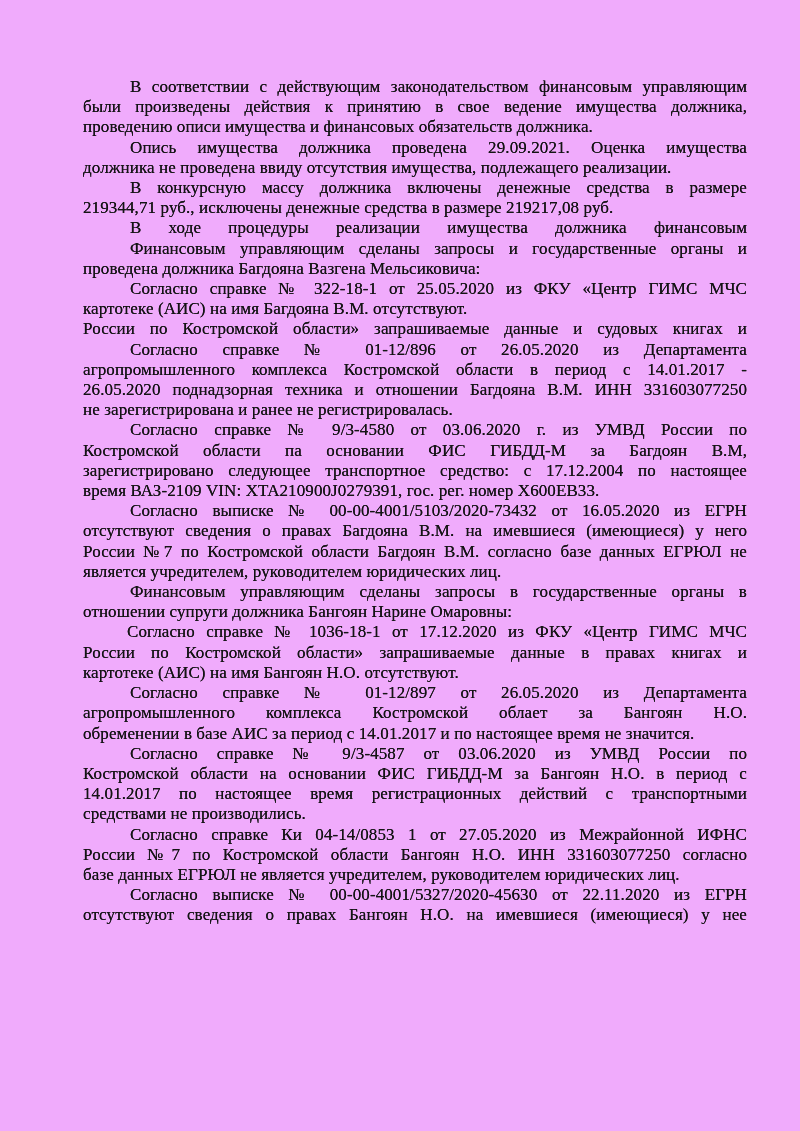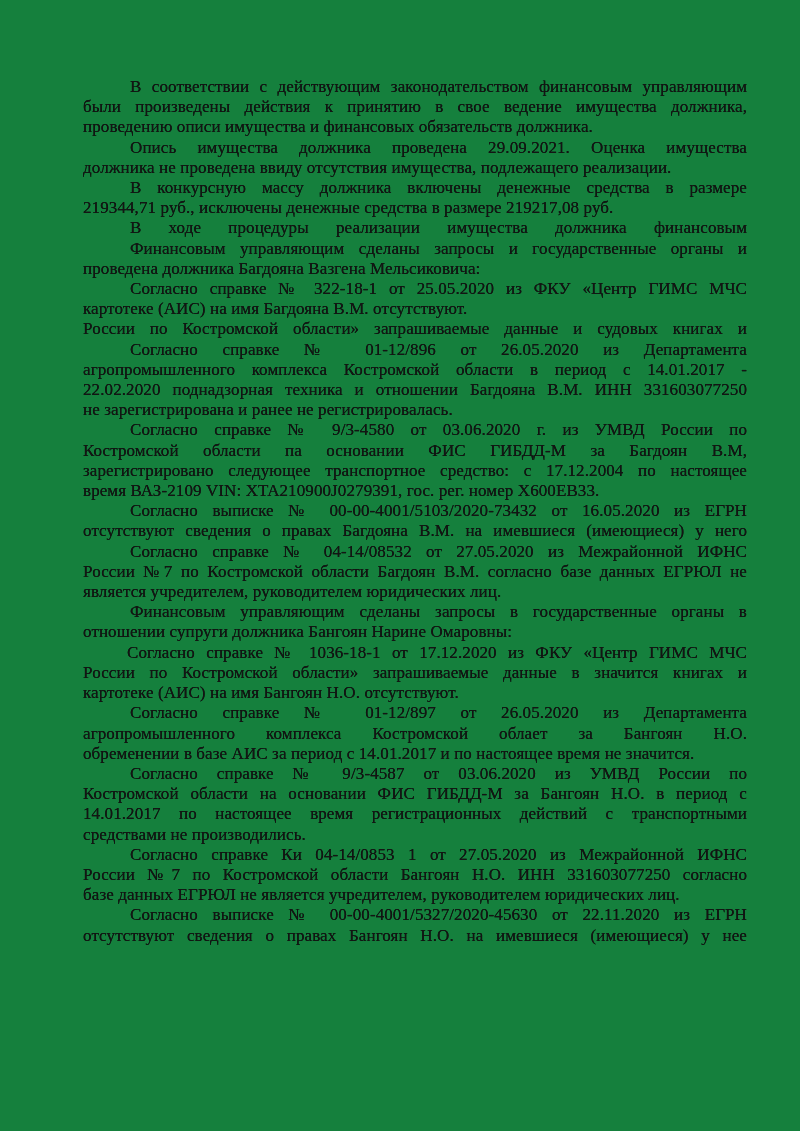--- a/index.html
+++ b/index.html
@@ -11,21 +11,21 @@
     width: 800px;
     height: 1131px;
     position: relative;
     overflow: hidden;
     font-family: "Liberation Serif", "DejaVu Serif", serif;
     color: #141414;
   }
   .page {
     position: absolute;
     inset: 0;
-    background: #15803d;
+    background: #f0abfc;
   }
   .doc {
     position: absolute;
     left: 83px;
     top: 77px;
     width: 664px;
   }
   .para {
     margin: 0;
     padding: 0;
@@ -76,45 +76,44 @@
         <div class="line last">проведена должника Багдояна Вазгена Мельсиковича:</div>
       </div>
       <div class="para">
         <div class="line first">Согласно справке № 322-18-1 от 25.05.2020 из ФКУ «Центр ГИМС МЧС</div>
         <div class="line last">картотеке (АИС) на имя Багдояна В.М. отсутствуют.</div>
         <div class="line">России по Костромской области» запрашиваемые данные и судовых книгах и</div>
       </div>
       <div class="para">
         <div class="line first">Согласно справке № 01-12/896 от 26.05.2020 из Департамента</div>
         <div class="line">агропромышленного комплекса Костромской области в период с 14.01.2017 -</div>
-        <div class="line">22.02.2020 поднадзорная техника и отношении Багдояна В.М. ИНН 331603077250</div>
+        <div class="line">26.05.2020 поднадзорная техника и отношении Багдояна В.М. ИНН 331603077250</div>
         <div class="line last">не зарегистрирована и ранее не регистрировалась.</div>
       </div>
       <div class="para">
         <div class="line first">Согласно справке № 9/3-4580 от 03.06.2020 г. из УМВД России по</div>
         <div class="line">Костромской области па основании ФИС ГИБДД-М за Багдоян В.М,</div>
         <div class="line">зарегистрировано следующее транспортное средство: с 17.12.2004 по настоящее</div>
         <div class="line last">время ВАЗ-2109 VIN: XTA210900J0279391, гос. рег. номер X600EB33.</div>
       </div>
       <div class="para">
         <div class="line first">Согласно выписке № 00-00-4001/5103/2020-73432 от 16.05.2020 из ЕГРН</div>
         <div class="line">отсутствуют сведения о правах Багдояна В.М. на имевшиеся (имеющиеся) у него</div>
       </div>
       <div class="para">
-        <div class="line first">Согласно справке № 04-14/08532 от 27.05.2020 из Межрайонной ИФНС</div>
         <div class="line">России №7 по Костромской области Багдоян В.М. согласно базе данных ЕГРЮЛ не</div>
         <div class="line last">является учредителем, руководителем юридических лиц.</div>
       </div>
       <div class="para">
         <div class="line first">Финансовым управляющим сделаны запросы в государственные органы в</div>
         <div class="line last">отношении супруги должника Бангоян Нарине Омаровны:</div>
       </div>
       <div class="para">
         <div class="line first extra">Согласно справке № 1036-18-1 от 17.12.2020 из ФКУ «Центр ГИМС МЧС</div>
-        <div class="line">России по Костромской области» запрашиваемые данные в значится книгах и</div>
+        <div class="line">России по Костромской области» запрашиваемые данные в правах книгах и</div>
         <div class="line last">картотеке (АИС) на имя Бангоян Н.О. отсутствуют.</div>
       </div>
       <div class="para">
         <div class="line first">Согласно справке № 01-12/897 от 26.05.2020 из Департамента</div>
         <div class="line">агропромышленного комплекса Костромской облает за Бангоян Н.О.</div>
         <div class="line last">обременении в базе АИС за период с 14.01.2017 и по настоящее время не значится.</div>
       </div>
       <div class="para">
         <div class="line first">Согласно справке № 9/3-4587 от 03.06.2020 из УМВД России по</div>
         <div class="line">Костромской области на основании ФИС ГИБДД-М за Бангоян Н.О. в период с</div>

